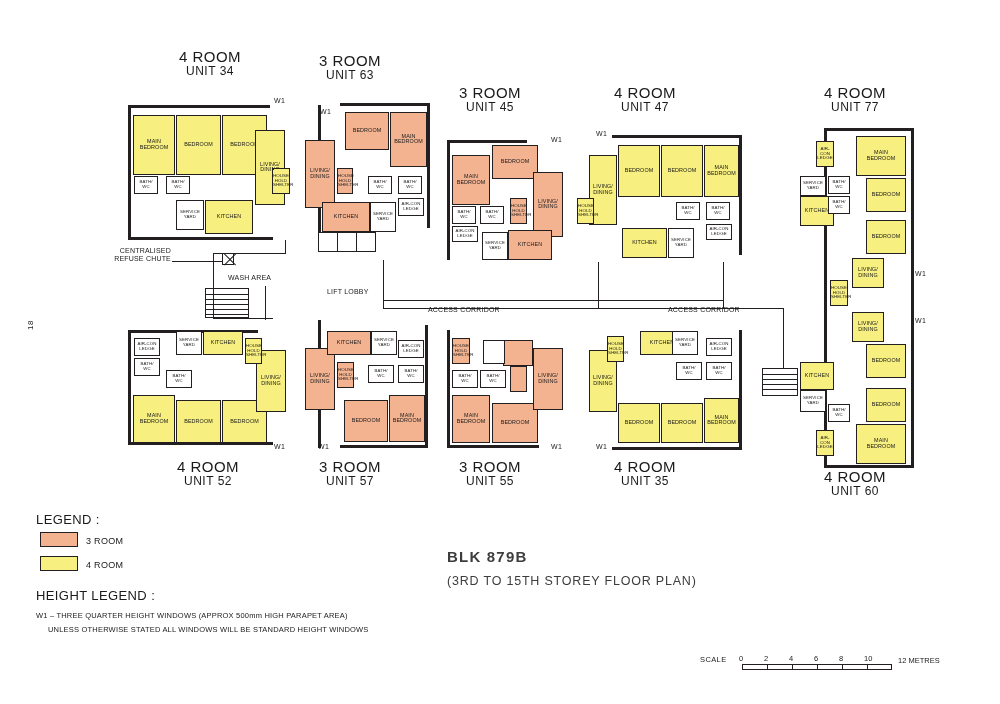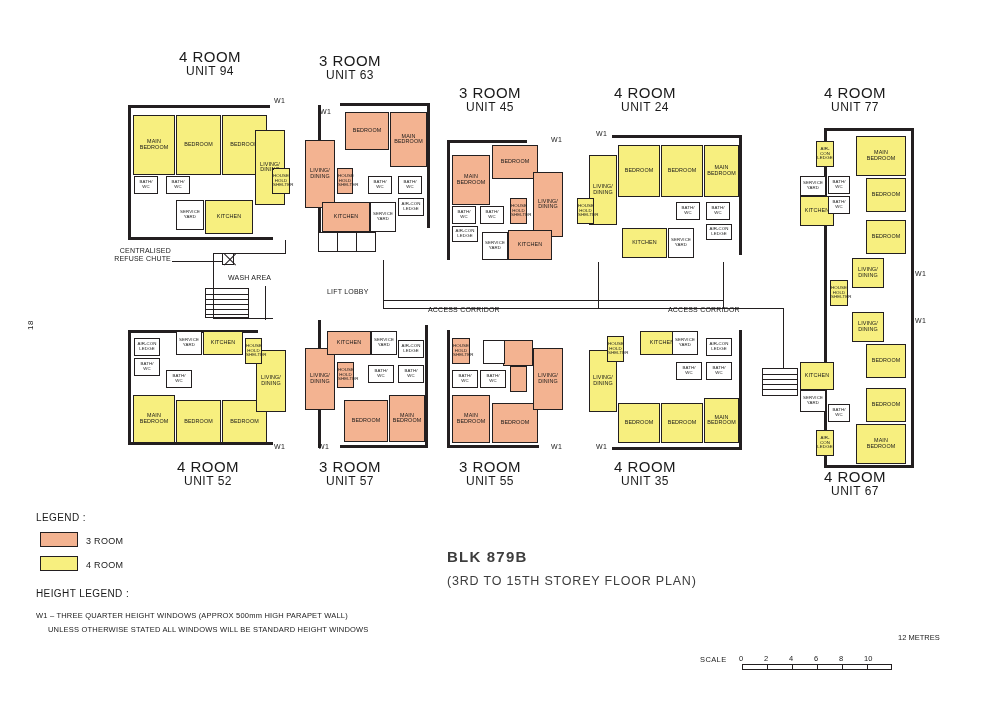--- a/index.html
+++ b/index.html
@@ -72,21 +72,21 @@
     font-size: 5.4px;
   }
   
   .wall {
     position: absolute;
     background: #231f20;
   }
   
   .legend-title {
     position: absolute;
-    font-size: 10px;
+    font-size: 13px;
     letter-spacing: 0.4px;
   }
   .swatch {
     position: absolute;
     width: 38px;
     height: 15px;
     border: 1px solid #231f20;
     box-sizing: border-box;
   }
   .swatch.p { background: #f3b391; }
@@ -184,41 +184,41 @@
 </style>
 </head>
 <body>
 
 <div class="plan">
 
   <div class="page-num lbl" style="left:26px; top:330px;">18</div>
 
   <div class="lbl unit-title" style="left:155px; top:48px; width:110px;">
     <span class="rm">4 ROOM</span>
-    <span class="no">UNIT 94</span>
+    <span class="no">UNIT 34</span>
   </div>
   <div class="lbl unit-title" style="left:295px; top:52px; width:110px;">
     <span class="rm">3 ROOM</span>
     <span class="no">UNIT 63</span>
   </div>
   <div class="lbl unit-title" style="left:435px; top:84px; width:110px;">
     <span class="rm">3 ROOM</span>
     <span class="no">UNIT 45</span>
   </div>
   <div class="lbl unit-title" style="left:590px; top:84px; width:110px;">
     <span class="rm">4 ROOM</span>
-    <span class="no">UNIT 24</span>
+    <span class="no">UNIT 47</span>
   </div>
   <div class="lbl unit-title" style="left:800px; top:84px; width:110px;">
     <span class="rm">4 ROOM</span>
     <span class="no">UNIT 77</span>
   </div>
   <div class="lbl unit-title" style="left:800px; top:468px; width:110px;">
     <span class="rm">4 ROOM</span>
-    <span class="no">UNIT 67</span>
+    <span class="no">UNIT 60</span>
   </div>
   <div class="lbl unit-title" style="left:590px; top:458px; width:110px;">
     <span class="rm">4 ROOM</span>
     <span class="no">UNIT 35</span>
   </div>
   <div class="lbl unit-title" style="left:435px; top:458px; width:110px;">
     <span class="rm">3 ROOM</span>
     <span class="no">UNIT 55</span>
   </div>
   <div class="lbl unit-title" style="left:295px; top:458px; width:110px;">
@@ -600,35 +600,35 @@
   <div class="lbl w1" style="left:551px; top:443px;">W1</div>
   <div class="lbl w1" style="left:596px; top:443px;">W1</div>
 
   <div class="legend-title" style="left:36px; top:512px;">LEGEND :</div>
   <div class="swatch p" style="left:40px; top:532px;"></div>
   <div class="legend-text" style="left:86px; top:536px;">3 ROOM</div>
   <div class="swatch y" style="left:40px; top:556px;"></div>
   <div class="legend-text" style="left:86px; top:560px;">4 ROOM</div>
 
   <div class="legend-title" style="left:36px; top:588px;">HEIGHT LEGEND :</div>
-  <div class="lbl" style="left:36px; top:612px; font-size:7.5px; letter-spacing:0.2px;">W1 – THREE QUARTER HEIGHT WINDOWS (APPROX 500mm HIGH PARAPET WALL)</div>
+  <div class="lbl" style="left:36px; top:612px; font-size:7.5px; letter-spacing:0.2px;">W1 – THREE QUARTER HEIGHT WINDOWS (APPROX 500mm HIGH PARAPET AREA)</div>
   <div class="lbl" style="left:48px; top:626px; font-size:7.5px; letter-spacing:0.2px;">UNLESS OTHERWISE STATED ALL WINDOWS WILL BE STANDARD HEIGHT WINDOWS</div>
 
 
   <div class="blk-title" style="left:447px; top:548px;font-weight:bold;">BLK  879B</div>
   <div class="blk-sub" style="left:447px; top:574px;">(3RD TO 15TH STOREY FLOOR PLAN)</div>
 
   <div class="lbl" style="left:700px; top:656px; font-size:7.5px; letter-spacing:0.4px;">SCALE</div>
   <div class="scalebar" style="left:742px; top:664px; width:150px;"></div>
   <div class="vline" style="left:767px; top:664px; height:6px;"></div>
   <div class="vline" style="left:792px; top:664px; height:6px;"></div>
   <div class="vline" style="left:817px; top:664px; height:6px;"></div>
   <div class="vline" style="left:842px; top:664px; height:6px;"></div>
   <div class="vline" style="left:867px; top:664px; height:6px;"></div>
   <div class="scale-tick" style="left:739px; top:654px;">0</div>
   <div class="scale-tick" style="left:764px; top:654px;">2</div>
   <div class="scale-tick" style="left:789px; top:654px;">4</div>
   <div class="scale-tick" style="left:814px; top:654px;">6</div>
   <div class="scale-tick" style="left:839px; top:654px;">8</div>
   <div class="scale-tick" style="left:864px; top:654px;">10</div>
-  <div class="scale-tick" style="left:898px; top:633px;">12 METRES</div>
+  <div class="scale-tick" style="left:898px; top:656px;">12 METRES</div>
 
 </div>
 
 </body></html>

